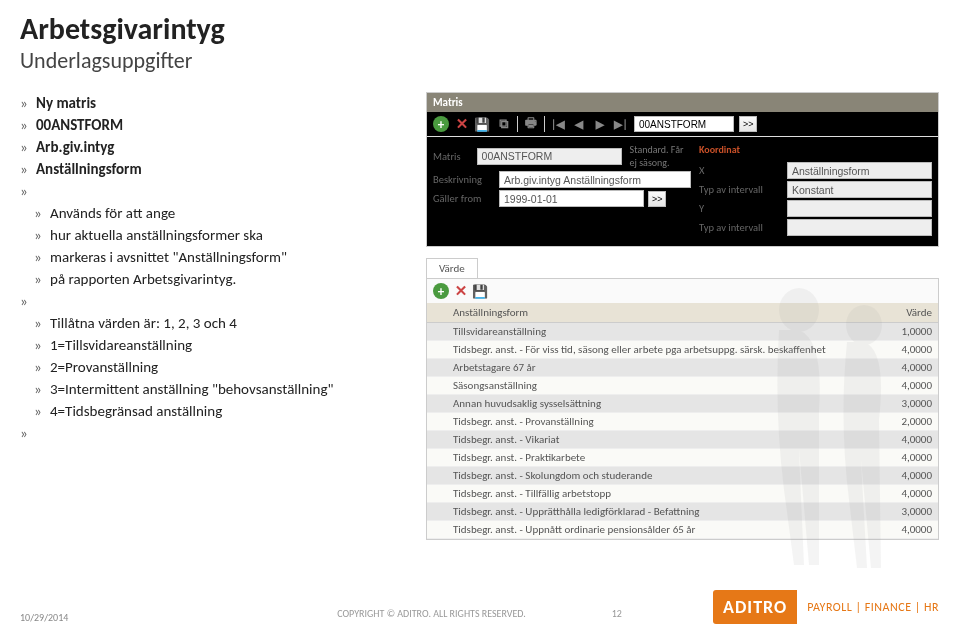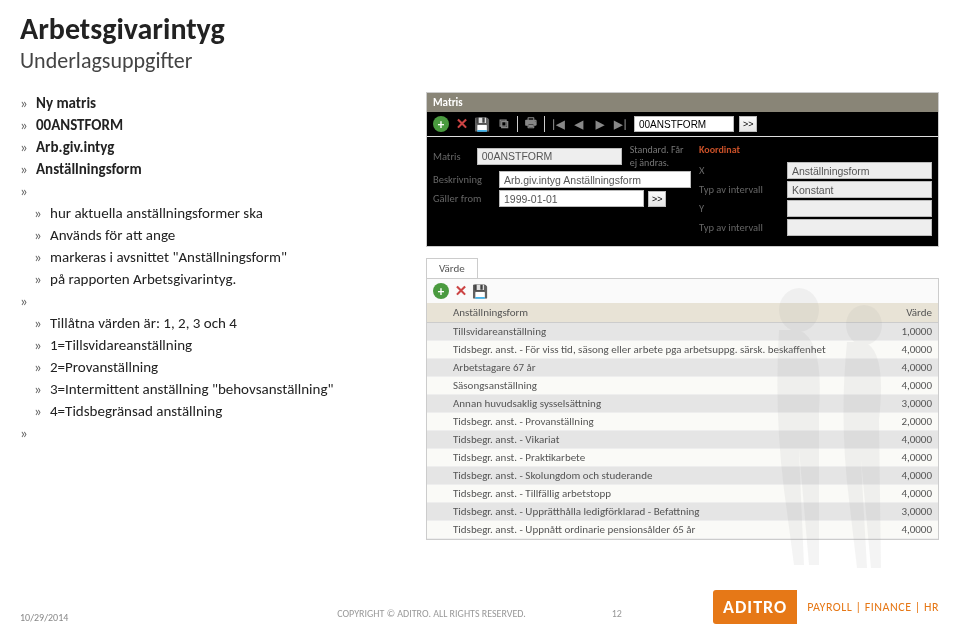--- a/index.html
+++ b/index.html
@@ -77,22 +77,22 @@
   <div class="subtitle">Underlagsuppgifter</div>
 
   <div class="columns">
     <div class="left">
       <ul>
         <li><span class="bold">Ny matris</span></li>
         <li><span class="bold">00ANSTFORM</span></li>
         <li><span class="bold">Arb.giv.intyg</span></li>
         <li><span class="bold">Anställningsform</span></li>
         <li class="empty">&nbsp;</li>
+        <li class="indent">Används för att ange</li>
         <li class="indent">hur aktuella anställningsformer ska</li>
-        <li class="indent">Används för att ange</li>
         <li class="indent">markeras i avsnittet "Anställningsform"</li>
         <li class="indent">på rapporten Arbetsgivarintyg.</li>
         <li class="empty">&nbsp;</li>
         <li class="indent">Tillåtna värden är: 1, 2, 3 och 4</li>
         <li class="indent">1=Tillsvidareanställning</li>
         <li class="indent">2=Provanställning</li>
         <li class="indent">3=Intermittent anställning "behovsanställning"</li>
         <li class="indent">4=Tidsbegränsad anställning</li>
         <li class="empty">&nbsp;</li>
       </ul>
@@ -114,21 +114,21 @@
           <span class="tb-icon ico-nav">▶</span>
           <span class="tb-icon ico-nav">▶|</span>
           <input class="tb-input" value="00ANSTFORM" style="">
           <button class="tb-btn">&gt;&gt;</button>
         </div>
         <div class="form-grid">
           <div class="form-col1">
             <div class="frow">
               <span class="flabel">Matris</span>
               <input class="finput narrow ro" readonly="" value="00ANSTFORM" style="">
-              <span class="form-note">Standard. Får ej ändras.</span>
+              <span class="form-note">Standard. Får ej säsong.</span>
             </div>
             <div class="frow">
               <span class="flabel">Beskrivning</span>
               <input class="finput" value="Arb.giv.intyg Anställningsform" style="">
             </div>
             <div class="frow">
               <span class="flabel">Gäller from</span>
               <input class="finput narrow" value="1999-01-01" style="">
               <button class="tb-btn">&gt;&gt;</button>
             </div>

